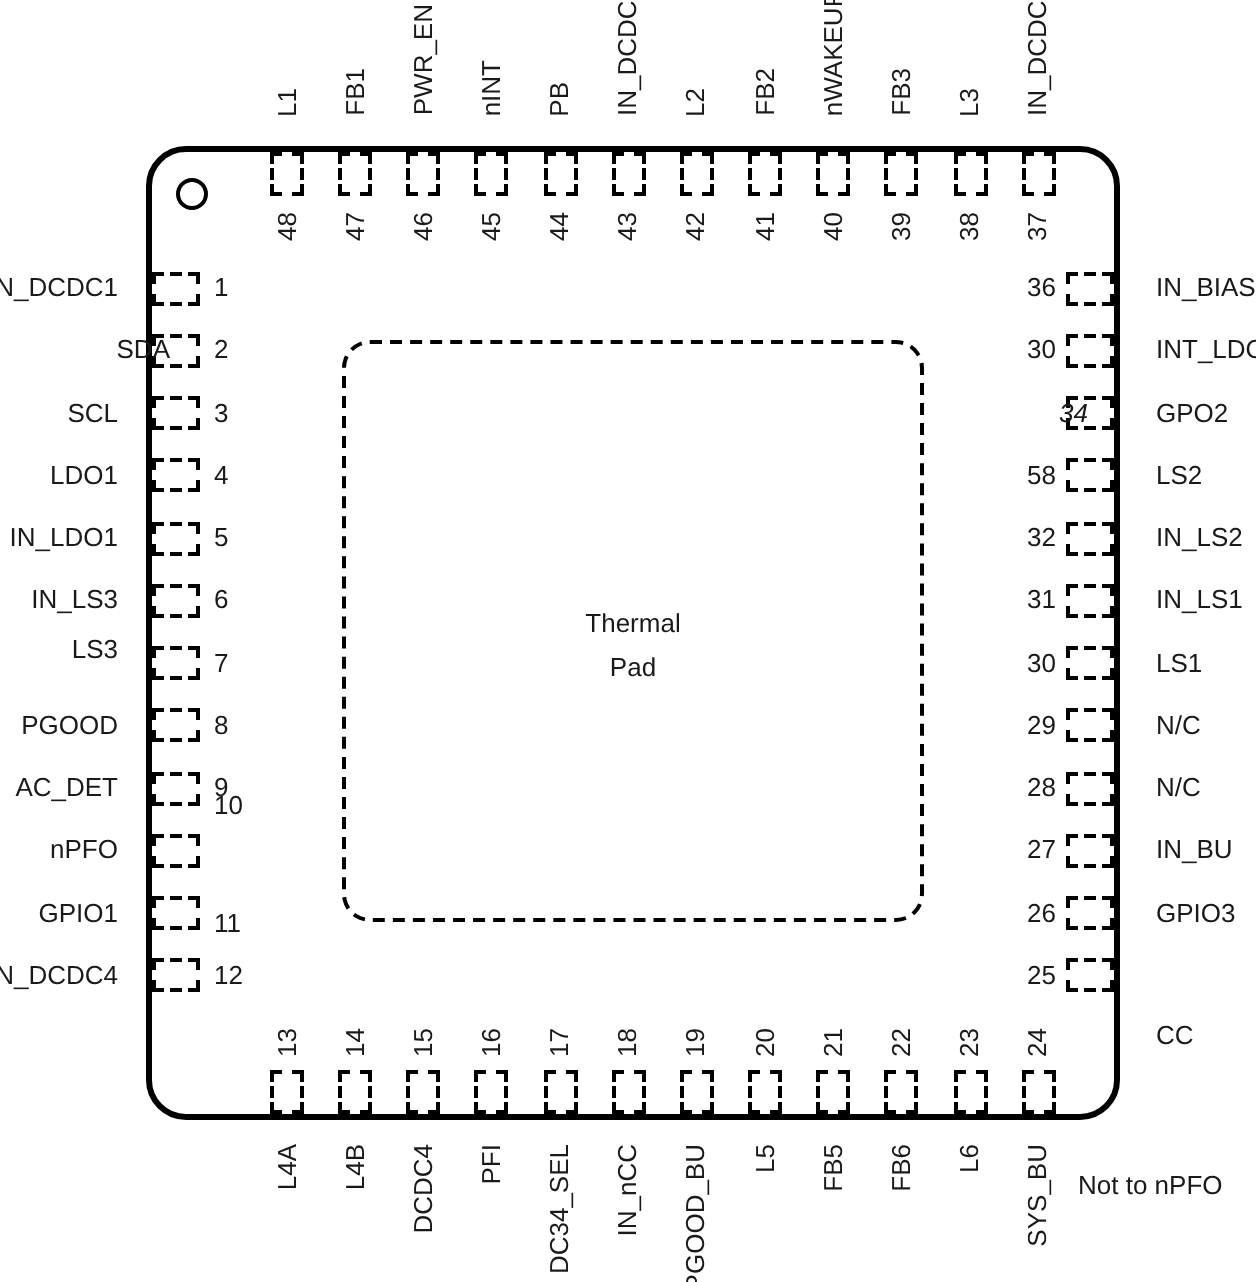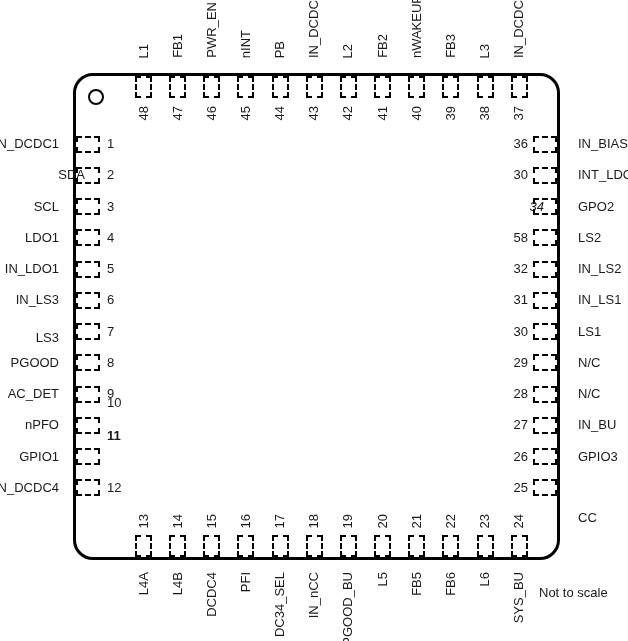--- a/index.html
+++ b/index.html
@@ -37,20 +37,26 @@
     position:absolute; left:539px; top:585px; font-size:13px; white-space:nowrap;
   }
 </style>
 </head>
 <body>
 
 <div class="stage">
   <div class="package"></div>
   <div class="pin1-dot"></div>
 
+  <div class="thermal-pad">
+    <div class="pad-text">
+      <div>Thermal</div>
+      <div>Pad</div>
+    </div>
+  </div>
 
   <div id="pins">
       <div class="pin-box" style="left: 76px; top: 135.5px; width: 24px; height: 17px;"></div>
       <div class="num" style="left: 107px; top: 135px;">1</div>
       <div class="lbl" style="right: 569px; top: 135px;">IN_DCDC1</div>
       <div class="pin-box" style="left: 76px; top: 166.77px; width: 24px; height: 17px;"></div>
       <div class="num" style="left: 107px; top: 166.27px;">2</div>
       <div class="lbl" style="right: 543px; top: 166.27px;">SDA</div>
       <div class="pin-box" style="left: 76px; top: 198.04px; width: 24px; height: 17px;"></div>
       <div class="num" style="left: 107px; top: 197.54px;">3</div>
@@ -59,32 +65,32 @@
       <div class="num" style="left: 107px; top: 228.81px;">4</div>
       <div class="lbl" style="right: 569px; top: 228.81px;">LDO1</div>
       <div class="pin-box" style="left: 76px; top: 260.58px; width: 24px; height: 17px;"></div>
       <div class="num" style="left: 107px; top: 260.08px;">5</div>
       <div class="lbl" style="right: 569px; top: 260.08px;">IN_LDO1</div>
       <div class="pin-box" style="left: 76px; top: 291.85px; width: 24px; height: 17px;"></div>
       <div class="num" style="left: 107px; top: 291.35px;">6</div>
       <div class="lbl" style="right: 569px; top: 291.35px;">IN_LS3</div>
       <div class="pin-box" style="left: 76px; top: 323.12px; width: 24px; height: 17px;"></div>
       <div class="num" style="left: 107px; top: 322.62px;">7</div>
-      <div class="lbl" style="right: 569px; top: 329px;">LS3</div>
+      <div class="lbl" style="right: 569px; top: 316px;">LS3</div>
       <div class="pin-box" style="left: 76px; top: 354.39px; width: 24px; height: 17px;"></div>
       <div class="num" style="left: 107px; top: 353.89px;">8</div>
       <div class="lbl" style="right: 569px; top: 353.89px;">PGOOD</div>
       <div class="pin-box" style="left: 76px; top: 385.66px; width: 24px; height: 17px;"></div>
       <div class="num" style="left: 107px; top: 385.16px;">9</div>
       <div class="lbl" style="right: 569px; top: 385.16px;">AC_DET</div>
       <div class="pin-box" style="left: 76px; top: 416.93px; width: 24px; height: 17px;"></div>
       <div class="num" style="left: 107px; top: 394px;">10</div>
       <div class="lbl" style="right: 569px; top: 416.43px;">nPFO</div>
       <div class="pin-box" style="left: 76px; top: 448.2px; width: 24px; height: 17px;"></div>
-      <div class="num" style="left: 107px; top: 427px; font-weight: bold;">11</div>
+      <div class="num" style="left: 107px; top: 453px;">11</div>
       <div class="lbl" style="right: 569px; top: 447.7px;">GPIO1</div>
       <div class="pin-box" style="left: 76px; top: 479.47px; width: 24px; height: 17px;"></div>
       <div class="num" style="left: 107px; top: 478.97px;">12</div>
       <div class="lbl" style="right: 569px; top: 478.97px;">IN_DCDC4</div>
       <div class="pin-box" style="left: 533px; top: 135.5px; width: 24px; height: 17px;"></div>
       <div class="num" style="right: 100px; top: 135px;">36</div>
       <div class="lbl" style="left: 578px; top: 135px;">IN_BIAS</div>
       <div class="pin-box" style="left: 533px; top: 166.77px; width: 24px; height: 17px;"></div>
       <div class="num" style="right: 100px; top: 166.27px;">30</div>
       <div class="lbl" style="left: 578px; top: 166.27px;">INT_LDO</div>
@@ -185,14 +191,14 @@
       <div class="num vtext" style="left: 442.85px; bottom: 113px;">22</div>
       <div class="lbl vtext" style="left: 442.85px; top: 572px;">FB6</div>
       <div class="pin-box" style="left: 476.5px; top: 535px; width: 17px; height: 22px;"></div>
       <div class="num vtext" style="left: 477px; bottom: 113px;">23</div>
       <div class="lbl vtext" style="left: 477px; top: 572px;">L6</div>
       <div class="pin-box" style="left: 510.65px; top: 535px; width: 17px; height: 22px;"></div>
       <div class="num vtext" style="left: 511.15px; bottom: 113px;">24</div>
       <div class="lbl vtext" style="left: 511.15px; top: 572px;">SYS_BU</div>
     </div>
 
-  <div class="note">Not to scale</div>
+  <div class="note">Not to nPFO</div>
 </div>
 
 </body></html>

